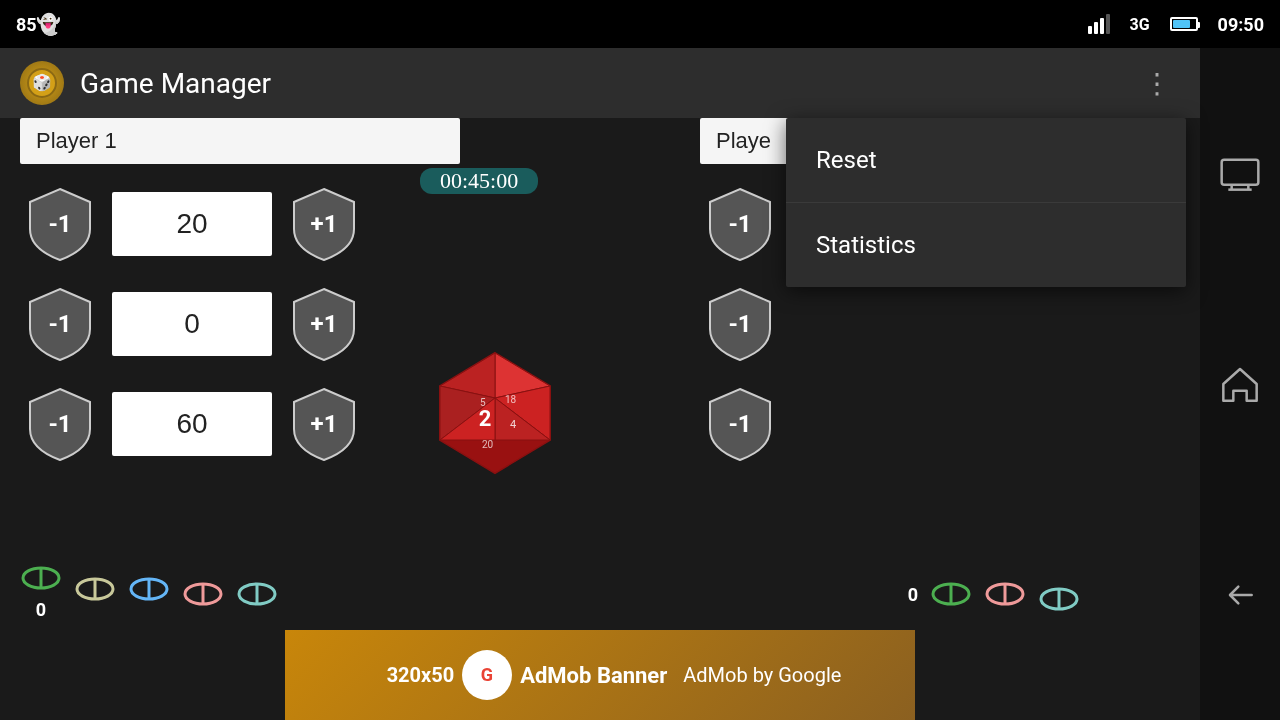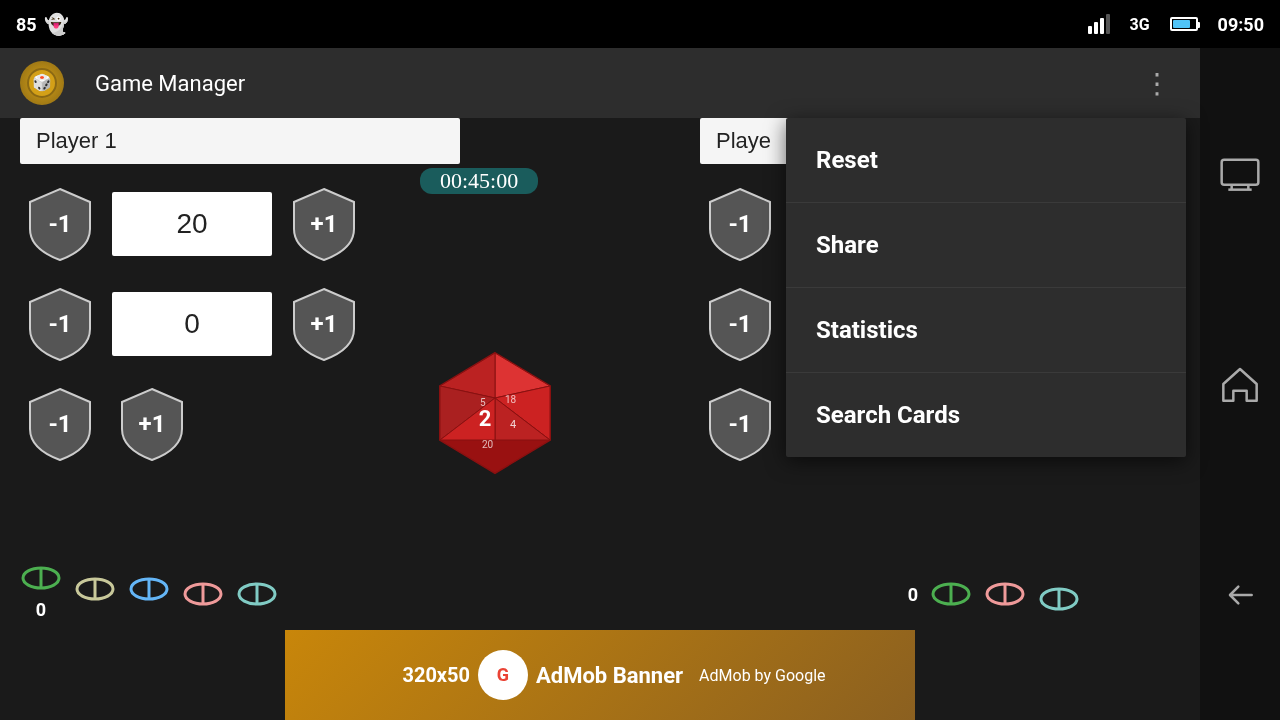--- a/index.html
+++ b/index.html
@@ -21,21 +21,20 @@
       align-items: center;
       justify-content: space-between;
       padding: 0 16px;
       position: absolute;
       top: 0; left: 0;
       z-index: 100;
     }
     .status-left {
       display: flex;
       align-items: center;
-      gap: 8px;
       color: #fff;
       font-size: 18px;
       font-weight: bold;
     }
     .status-right {
       display: flex;
       align-items: center;
       gap: 20px;
       color: #fff;
       font-size: 18px;
@@ -65,23 +64,22 @@
       height: 44px;
       background: radial-gradient(circle, #d4a017, #8b6914);
       border-radius: 50%;
       display: flex;
       align-items: center;
       justify-content: center;
       font-size: 22px;
     }
     .app-title {
       color: #fff;
-      font-size: 22px;
+      font-size: 28px;
       font-weight: 400;
-      margin-left: 15px;
     }
     .overflow-menu-btn {
       color: #aaa;
       font-size: 28px;
       cursor: pointer;
       padding: 8px;
       letter-spacing: 1px;
     }
 
     
@@ -244,21 +242,21 @@
       z-index: 200;
       border-radius: 2px;
       box-shadow: 0 4px 20px rgba(0,0,0,0.6);
     }
     .menu-item {
       padding: 28px 30px;
       color: #fff;
       font-size: 24px;
       cursor: pointer;
       border-bottom: 1px solid #3a3a3a;
-      font-weight: 700;
+      font-weight: 400;
     }
     .menu-item:last-child {
       border-bottom: none;
     }
   </style>
 </head>
 <body>
 
 <div id="status-bar">
   <div class="status-left">
@@ -366,20 +364,21 @@
     </div>
 
     
     <div class="counter-row">
       <div class="shield-btn">
         <svg width="80" height="80" viewBox="0 0 80 80">
           <path d="M40 5 L70 18 L70 45 Q70 65 40 76 Q10 65 10 45 L10 18 Z" fill="#555" stroke="#ccc" stroke-width="2"></path>
           <text x="40" y="48" text-anchor="middle" font-size="24" fill="#fff" font-weight="bold">-1</text>
         </svg>
       </div>
+      <input class="counter-value" type="text" value="60" style="">
       <div class="shield-btn">
         <svg width="80" height="80" viewBox="0 0 80 80">
           <path d="M40 5 L70 18 L70 45 Q70 65 40 76 Q10 65 10 45 L10 18 Z" fill="#555" stroke="#ccc" stroke-width="2"></path>
           <text x="40" y="48" text-anchor="middle" font-size="24" fill="#fff" font-weight="bold">+1</text>
         </svg>
       </div>
     </div>
   </div>
 
   <div id="player2" class="player-section">
@@ -486,21 +485,21 @@
 
   <div id="ad-banner">
     <span style="color:#fff;font-size:20px;font-weight:bold;margin-right:8px;">320x50</span>
     <div class="admob-logo">
       <svg width="36" height="36" viewBox="0 0 36 36">
         <circle cx="18" cy="18" r="16" fill="#fff"></circle>
         <text x="18" y="24" text-anchor="middle" font-size="18" fill="#ea4335" font-weight="bold">G</text>
       </svg>
     </div>
     <span style="color:#fff;font-size:22px;font-weight:bold;margin:0 8px;">AdMob Banner</span>
-    <span style="color:#fff;font-size:16px;margin-left:8px;">AdMob by Google</span>
+    <span style="color:#fff;font-size:20px;margin-left:8px;">AdMob by Google</span>
   </div>
 
   <div style="position:absolute;bottom:100px;right:120px;display:flex;align-items:center;gap:12px;">
     <span style="color:#fff;font-size:18px;font-weight:bold;">0</span>
     <div style="width:42px;height:42px;">
       <svg viewBox="0 0 42 42" width="42" height="42">
         <ellipse cx="21" cy="21" rx="18" ry="10" fill="none" stroke="#4caf50" stroke-width="3"></ellipse>
         <line x1="21" y1="11" x2="21" y2="31" stroke="#4caf50" stroke-width="3"></line>
       </svg>
     </div>
@@ -515,16 +514,14 @@
         <ellipse cx="21" cy="21" rx="18" ry="10" fill="none" stroke="#80cbc4" stroke-width="3"></ellipse>
         <line x1="21" y1="11" x2="21" y2="31" stroke="#80cbc4" stroke-width="3"></line>
       </svg>
     </div>
   </div>
 
 </div>
 
 <div id="dropdown-menu">
   <div class="menu-item">Reset</div>
-  <div class="menu-item">Share</div>
   <div class="menu-item">Statistics</div>
-  <div class="menu-item">Search Cards</div>
 </div>
 
 </body></html>

